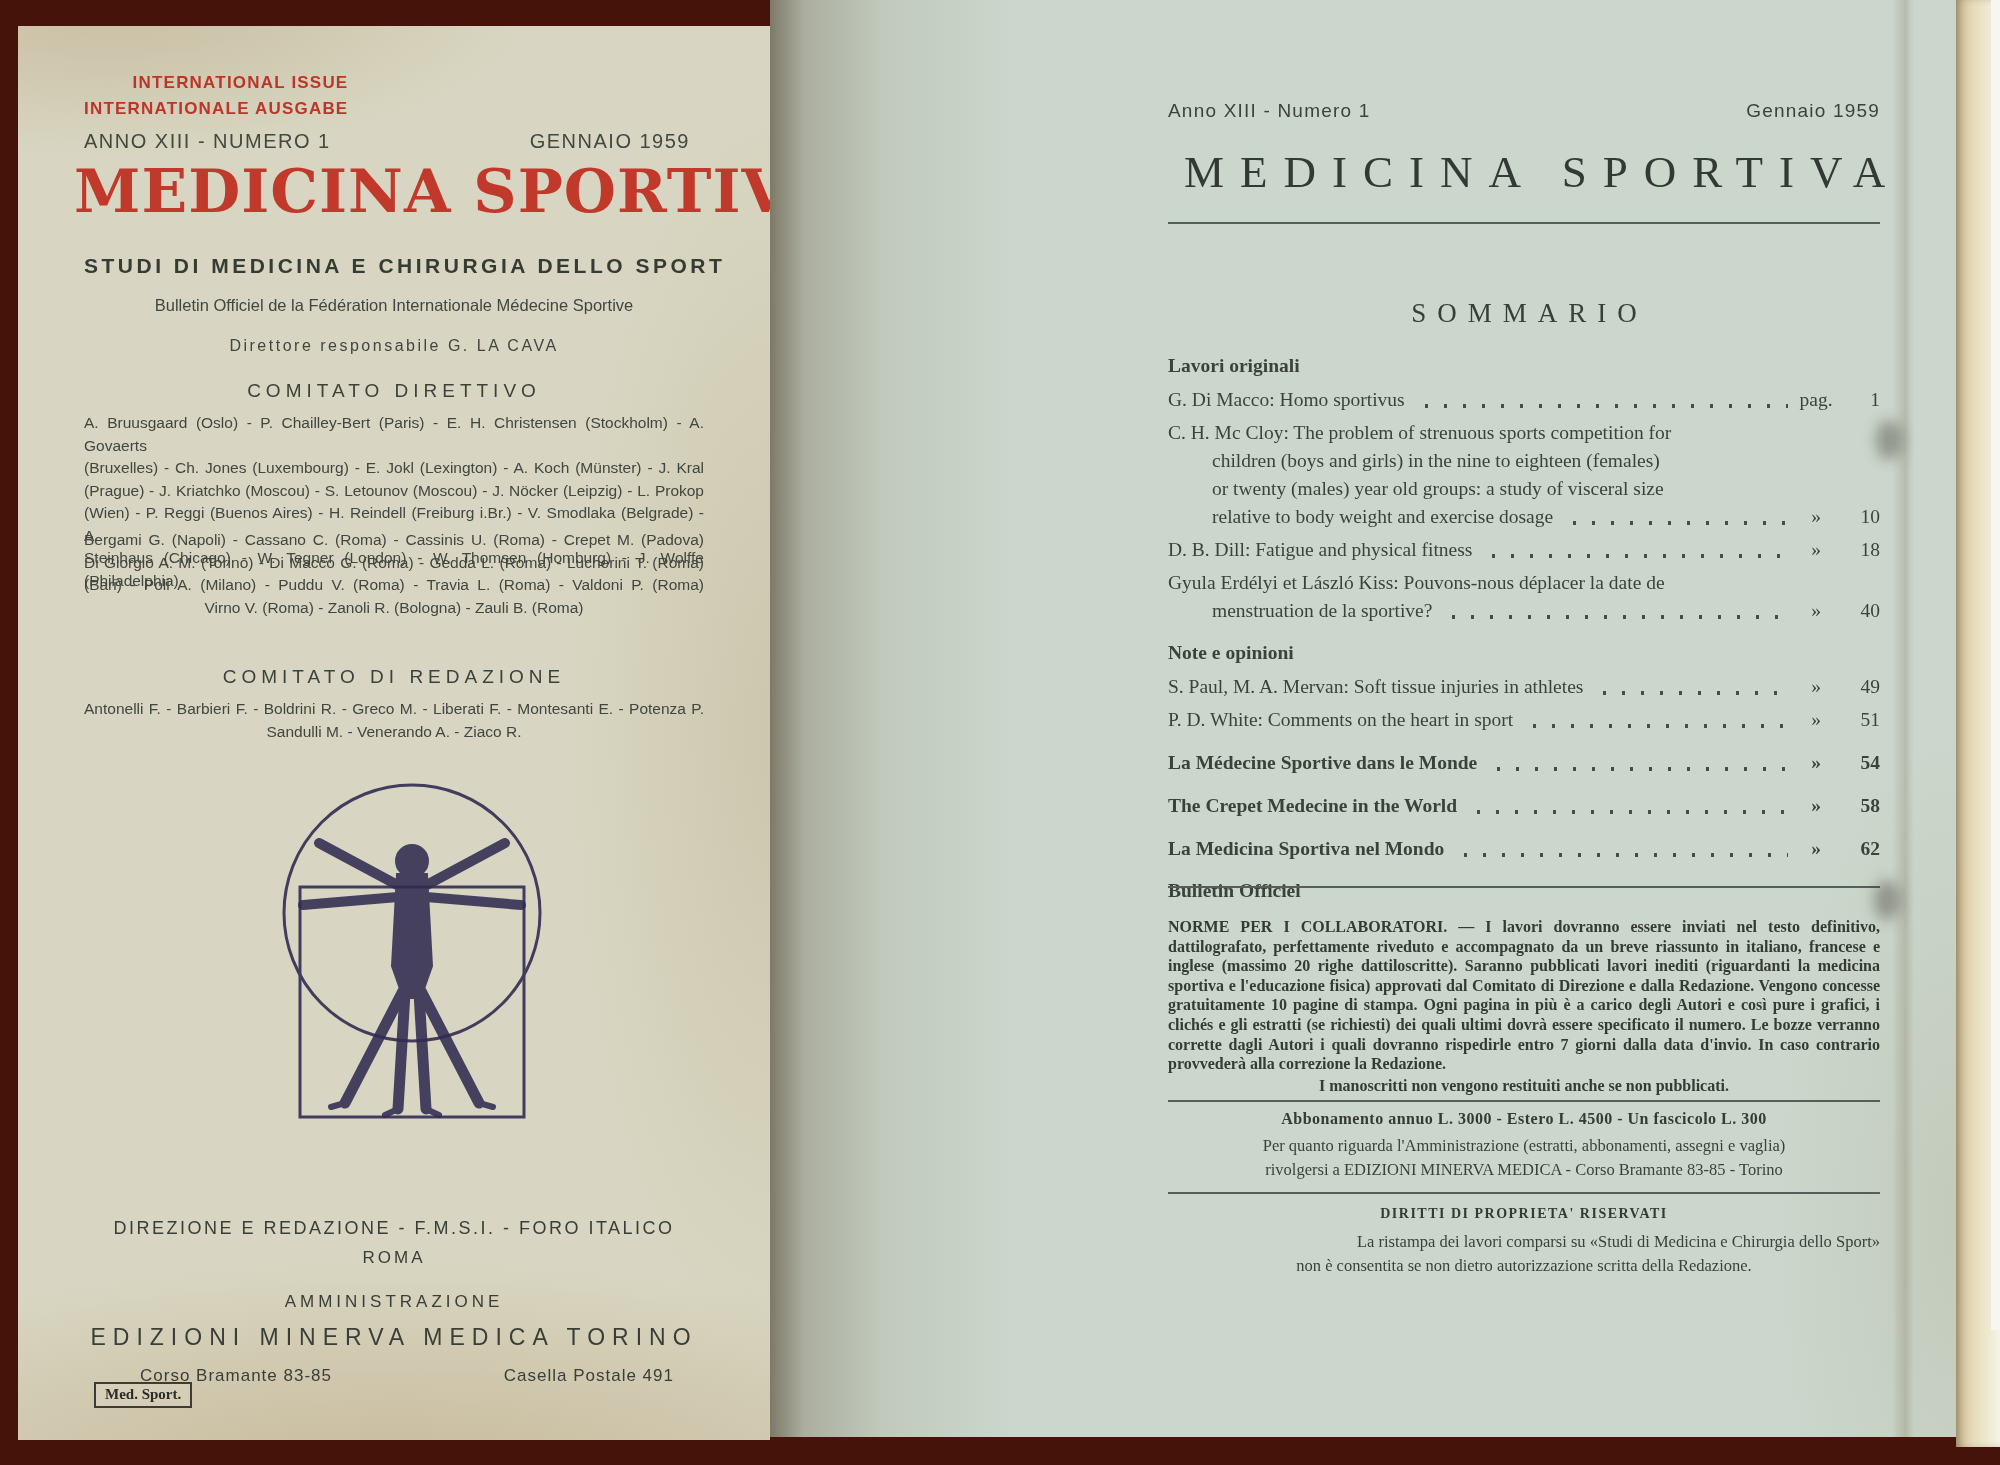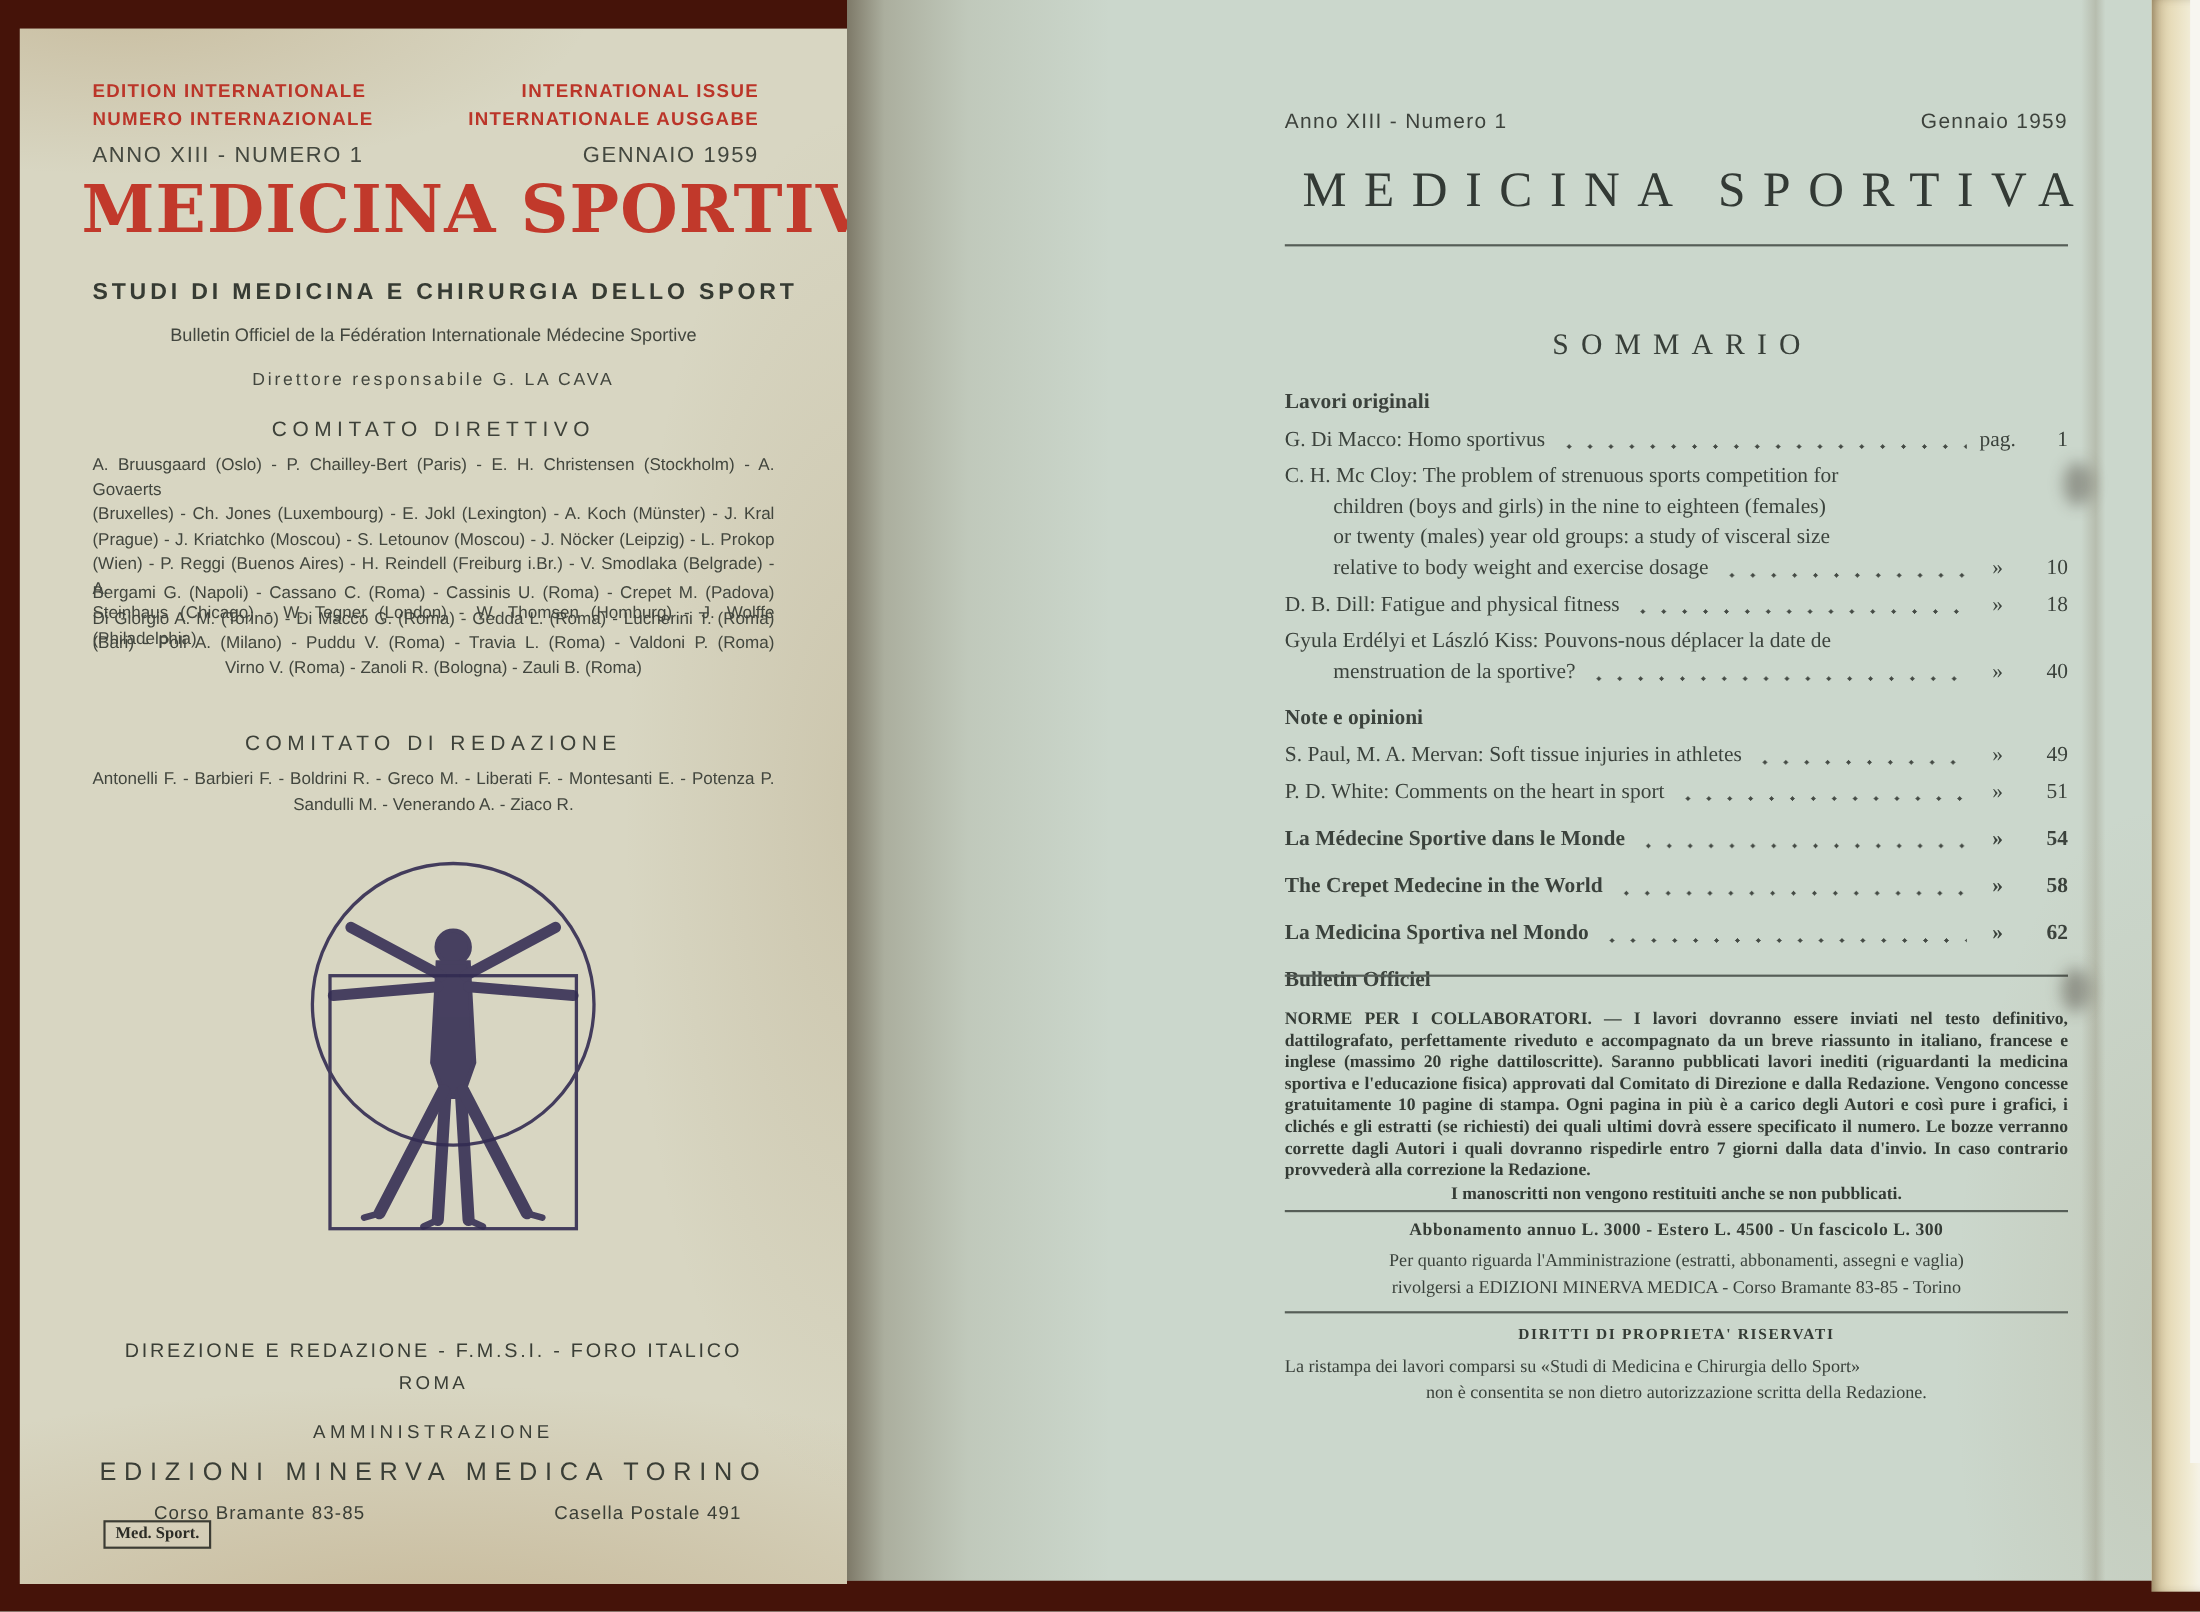--- a/index.html
+++ b/index.html
@@ -102,21 +102,21 @@
   .norme-footer{position:absolute;left:398px;width:712px;top:1077px;text-align:center;
     font-size:16px;font-weight:700;color:#343b35;}
   .subscr{position:absolute;left:398px;width:712px;top:1110px;text-align:center;
     font-size:16px;font-weight:700;letter-spacing:.5px;color:#343b35;}
   .admin-note1{position:absolute;left:398px;width:712px;top:1136px;text-align:center;
     font-size:16.5px;color:#3a413b;}
   .admin-note2{position:absolute;left:398px;width:712px;top:1160px;text-align:center;
     font-size:16.5px;color:#3a413b;}
   .rights-heading{position:absolute;left:398px;width:712px;top:1206px;text-align:center;
     font-size:14px;font-weight:700;letter-spacing:1.5px;color:#343b35;}
-  .rights1{position:absolute;left:398px;width:712px;top:1232px;text-align:left;
+  .rights1{position:absolute;left:398px;width:712px;top:1232px;text-align:right;
     font-size:16.5px;color:#3a413b;}
   .rights2{position:absolute;left:398px;width:712px;top:1256px;text-align:center;
     font-size:16.5px;color:#3a413b;}
 
   
   .page-curl{position:absolute;right:0;top:0;bottom:18px;width:44px;
     background:linear-gradient(90deg,#cdbd96 0%,#e7dcba 40%,#f0ead2 75%,#f6f3e7 100%);
     box-shadow:inset 6px 0 10px -4px rgba(60,40,15,.45);}
   .white-sliver{position:absolute;right:0;top:0;width:9px;height:1330px;background:#f7f6f0;}
   .smudge{position:absolute;width:26px;height:40px;border-radius:50%;
@@ -128,24 +128,20 @@
 </style>
 </head>
 <body>
 
 <div id="stage">
 
   <div class="cover">
     <div class="cover-inner">
 
       <div class="corner-row">
-        <div class="corner-block">
-          <div>EDITION INTERNATIONALE</div>
-          <div>NUMERO INTERNAZIONALE</div>
-        </div>
         <div class="corner-block right">
           <div>INTERNATIONAL ISSUE</div>
           <div>INTERNATIONALE AUSGABE</div>
         </div>
       </div>
 
       <div class="issue-row">
         <span>ANNO XIII - NUMERO 1</span>
         <span>GENNAIO 1959</span>
       </div>

